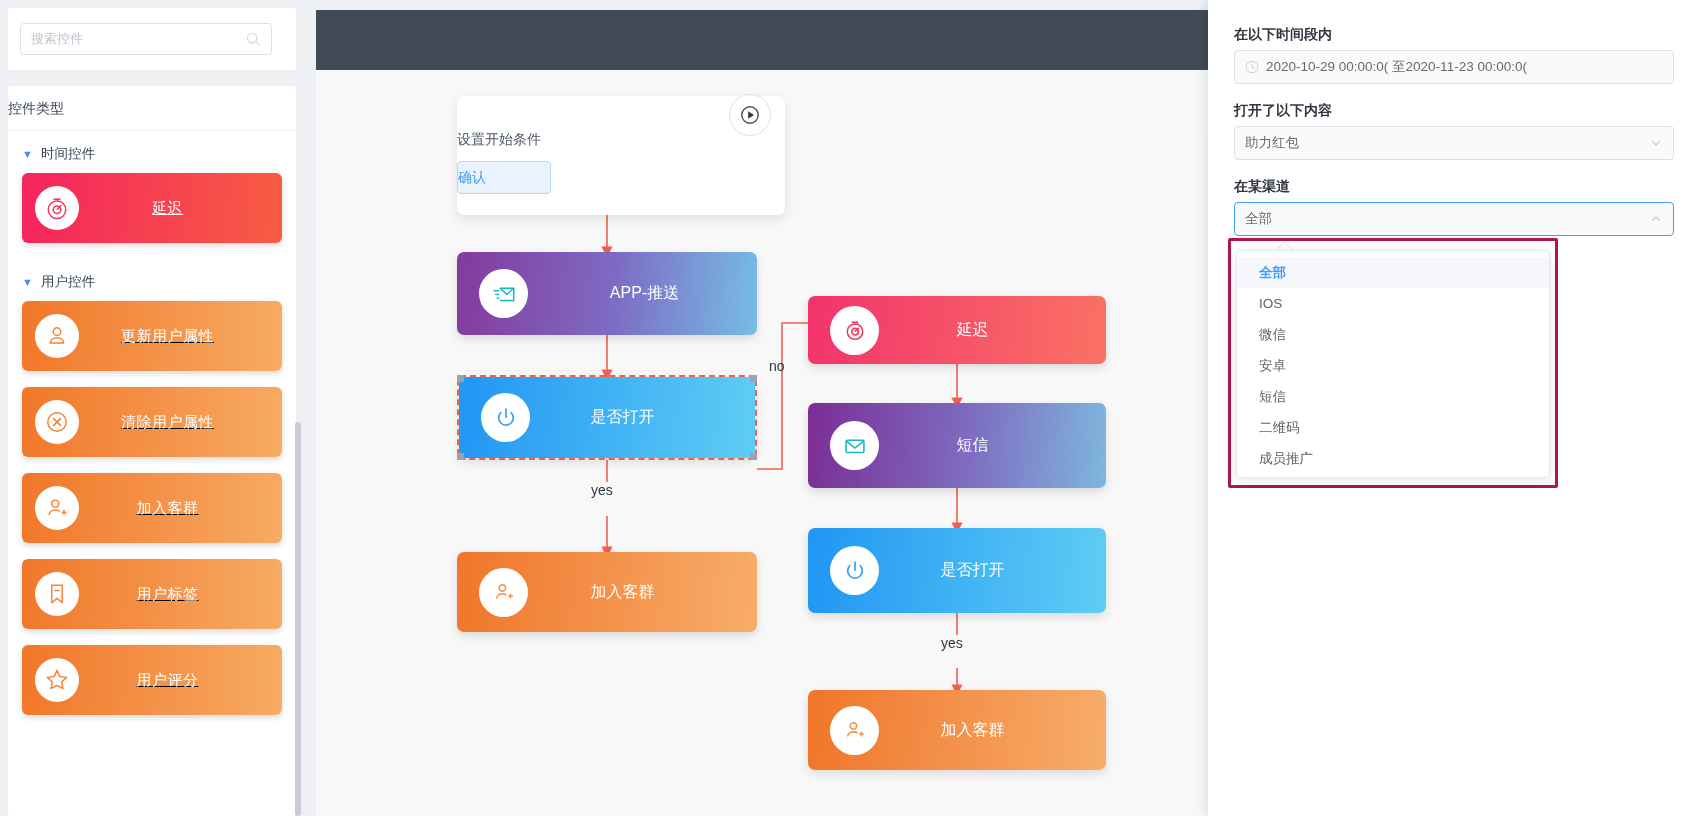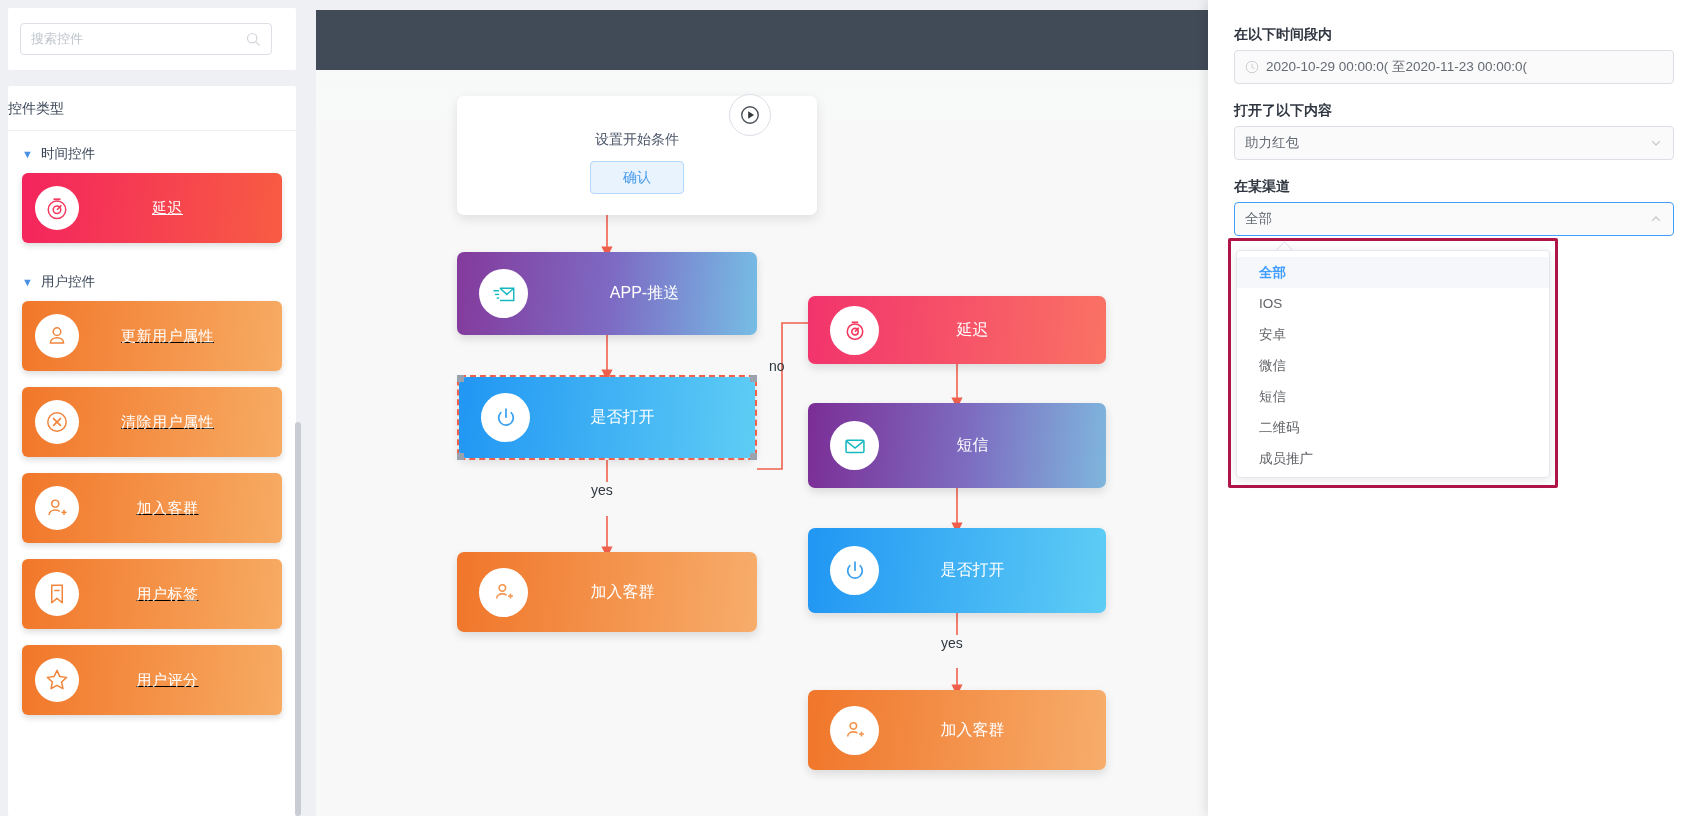--- a/index.html
+++ b/index.html
@@ -88,23 +88,23 @@
   .node .nlabel{
     flex:1;text-align:center;color:#fff;font-size:16px;margin-right:40px;
   }
   .n-purple{background:linear-gradient(95deg,#843a9c 0%,#7d6bc4 52%,#76bde5 100%);gap:44px;}
   .n-pink  {background:linear-gradient(95deg,#f2336c 0%,#fa7264 100%);}
   .n-blue  {background:linear-gradient(95deg,#2196f3 0%,#5ecdf5 100%);}
   .n-orange{background:linear-gradient(95deg,#f0762a 0%,#f7ad6b 100%);}
   .n-sms   {background:linear-gradient(95deg,#7b2d96 0%,#7d6ec1 55%,#7fb6dd 100%);}
 
   #start-card{
-    position:absolute;left:141px;top:26px;width:360px;height:119px;
+    position:absolute;left:141px;top:26px;width:328px;height:119px;
     background:#fff;border-radius:7px;box-shadow:0 4px 12px rgba(0,0,0,.1);
-    text-align:center;
+    text-align:left;
   }
   #start-card .sc-title{margin-top:35px;font-size:14px;color:#4a5568;}
   #confirm-btn{
     display:inline-block;margin-top:12px;width:92px;height:31px;line-height:31px;
     background:#e8f3fe;border:1px solid #b3d8fb;border-radius:4px;
     color:#4a9ceb;font-size:14px;
   }
   #play-icon{
     position:absolute;left:272px;top:-2px;width:40px;height:40px;border-radius:50%;
     background:#fff;border:1px solid #dcdfe6;
@@ -409,18 +409,18 @@
       <path d="M3.5 10.2L8 5.7l4.5 4.5" fill="none" stroke="#9aa3ad" stroke-width="1.4"></path>
     </svg>
   </div>
 </div>
 
 <div id="dd-outline"></div>
 <div id="dd-arrow"></div>
 <div id="dd-list">
   <div class="dd-item active">全部</div>
   <div class="dd-item">IOS</div>
+  <div class="dd-item">微信</div>
   <div class="dd-item">安卓</div>
-  <div class="dd-item">微信</div>
   <div class="dd-item">短信</div>
   <div class="dd-item">二维码</div>
   <div class="dd-item">成员推广</div>
 </div>
 
 </body></html>

